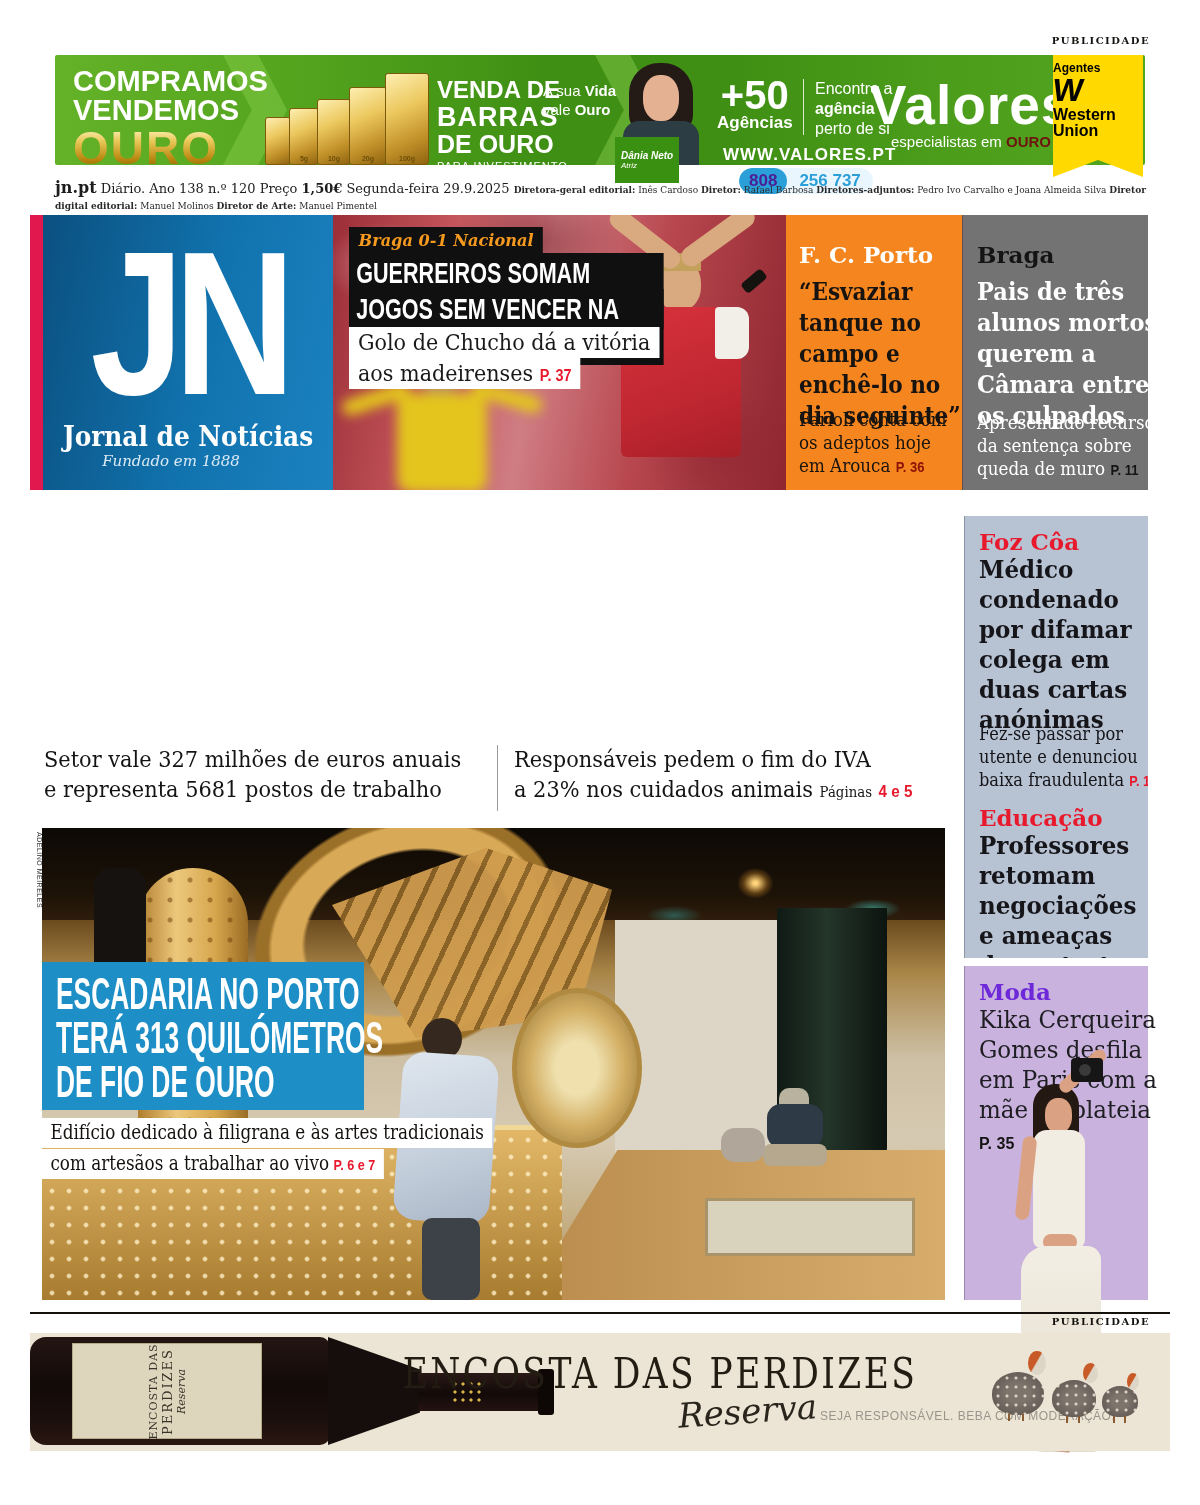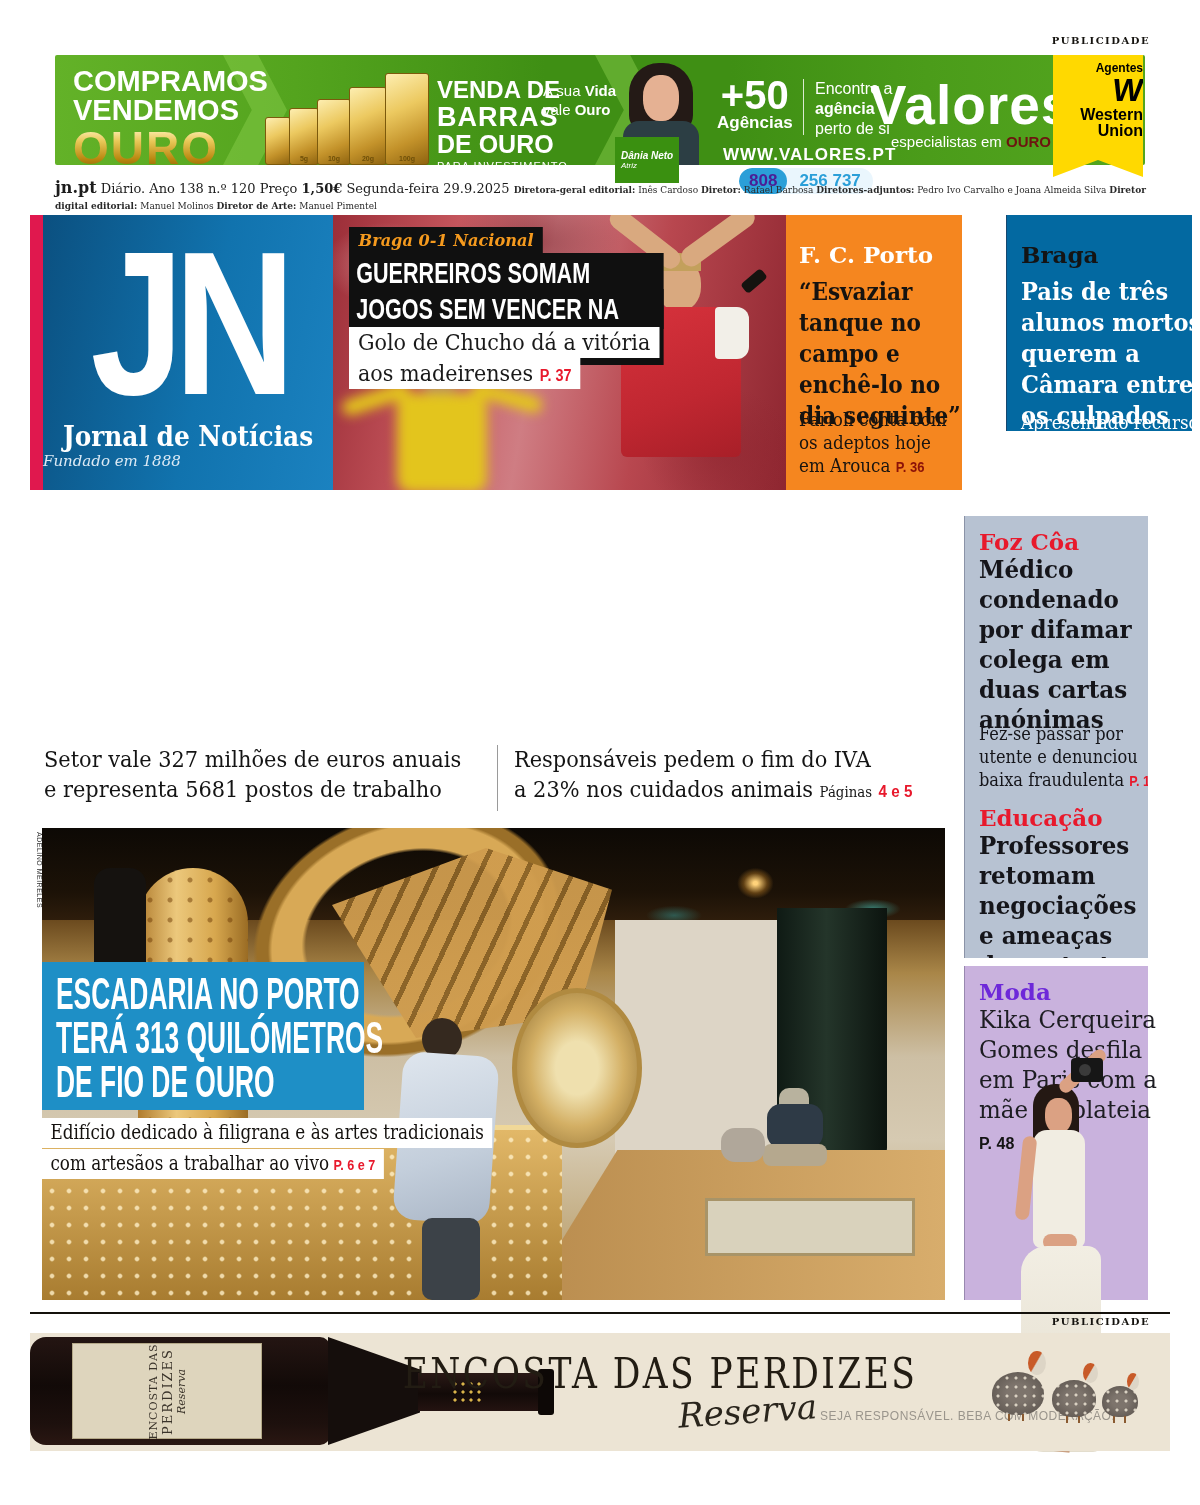--- a/index.html
+++ b/index.html
@@ -51,22 +51,22 @@
            radial-gradient(110px 90px at 85% 85%,rgba(140,35,45,.5),transparent 70%),
            linear-gradient(100deg,#9c2e38 0%,#c4555c 25%,#cf7d83 45%,#b8474f 68%,#8e2630 100%);}
   .blurA{position:absolute;filter:blur(6px);}
   .hlbox{position:absolute;background:#101010;color:#fff;padding:3px 10px 5px;width:fit-content;
          font-family:"Liberation Sans",sans-serif;font-weight:bold;transform-origin:0 0;}
   .subbox{position:absolute;background:#fff;color:#191919;padding:2px 10px 3px;width:fit-content;
           font-family:"DejaVu Serif",serif;transform-origin:0 0;}
 
   .porto{left:786px;top:215px;width:176px;height:275px;background:#f5861f;box-sizing:border-box;
          padding:26px 13px 14px;overflow:hidden;}
-  .bragabox{left:962px;top:215px;width:186px;height:216px;background:#0369a1;box-sizing:border-box;
-            padding:26px 14px 14px;overflow:hidden;border-left:1px solid rgba(60,10,20,.35);margin-left:44px;}
+  .bragabox{left:962px;top:215px;width:186px;height:275px;background:#737373;box-sizing:border-box;
+            padding:26px 14px 14px;overflow:hidden;border-left:1px solid rgba(60,10,20,.35);}
 
   .q-line{font:bold 24px/31px "DejaVu Serif",serif;color:#161310;transform:scaleX(.9);transform-origin:0 0;white-space:nowrap;}
   .rb-line{font:bold 25px/31px "DejaVu Serif",serif;color:#fff;transform:scaleX(.9);transform-origin:0 0;white-space:nowrap;}
   .deck{font:18px/23px "DejaVu Serif",serif;transform:scaleX(.93);transform-origin:0 0;white-space:nowrap;}
   .pref{font:bold 14px "Liberation Sans",sans-serif;}
 
   
   .lead-line{font:bold 70px/71px "DejaVu Serif",serif;letter-spacing:-2px;color:#0c0c0c;
              transform:scaleX(.9);transform-origin:0 0;white-space:nowrap;}
   .sub-line{font:22px/30px "DejaVu Serif",serif;color:#141414;transform:scaleX(.95);transform-origin:0 0;white-space:nowrap;}
@@ -171,21 +171,21 @@
       <span style="background:#2b9fd8;color:#4c1d95;padding:3px 10px;border-radius:13px;">808</span>
       <span style="color:#2b9fd8;padding:3px 12px;">256 737</span>
     </div>
 
     <div class="abs sans" style="left:806px;top:22px;width:220px;text-align:center;color:#fff;">
       <div style="font-size:55px;font-weight:bold;line-height:56px;letter-spacing:1px;">Valores</div>
       <div style="font-size:15px;"><span>especialistas em </span><b style="color:#6d1410;">OURO</b></div>
     </div>
 
     <div class="wu-ribbon" style="left:998px;top:0;width:90px;height:122px;">
-      <div class="sans" style="text-align:right;color:#000;padding-top:6px;">
+      <div class="sans" style="text-align:left;color:#000;padding-top:6px;">
         <div style="font-size:12px;font-weight:bold;">Agentes</div>
         <div style="font-size:32px;font-weight:bold;line-height:30px;transform:skewX(-8deg);">W</div>
         <div style="font-size:16px;font-weight:bold;line-height:16px;margin-top:2px;">Western</div>
         <div style="font-size:16px;font-weight:bold;line-height:16px;">Union</div>
       </div>
     </div>
   </div>
 
   <div class="abs mast">
     <span style="font-size:16px;font-weight:bold;">jn.pt</span>
@@ -199,21 +199,21 @@
       <b>Diretor digital editorial:</b> <span>Manuel Molinos</span>
       <b>Diretor de Arte:</b> <span>Manuel Pimentel</span>
     </span>
   </div>
 
   <div class="abs stripe"></div>
 
   <div class="abs jnbox">
     <div style="margin-top:28px;" class="jn-init">JN</div>
     <div style="margin-top:18px;" class="jn-name">Jornal de Notícias</div>
-    <div class="jn-found" style="text-align:left;padding-right:34px;">Fundado em 1888</div>
+    <div class="jn-found" style="text-align:center;padding-right:34px;">Fundado em 1888</div>
   </div>
 
   <div class="abs match">
 
     <div class="blurA" style="left:20px;top:150px;width:200px;height:130px;">
       <div class="fig" style="left:70px;top:0;width:34px;height:34px;border-radius:50%;background:#b98e62;"></div>
       <div class="fig" style="left:44px;top:28px;width:90px;height:100px;border-radius:14px;background:#e3c51d;"></div>
       <div class="fig" style="left:-12px;top:26px;width:70px;height:16px;border-radius:8px;background:#e3c51d;transform:rotate(-18deg);"></div>
       <div class="fig" style="left:118px;top:24px;width:72px;height:16px;border-radius:8px;background:#e3c51d;transform:rotate(16deg);"></div>
     </div>
@@ -305,21 +305,21 @@
     <div class="rc-h">e ameaças</div>
     <div class="rc-h"><span>de protestos</span> </div>
   </div>
 
   <div class="rc-box" style="top:966px;height:334px;background:#c9b2dd;overflow:visible;">
     <div class="rc-kick" style="color:#6d28d9;">Moda</div>
     <div class="rc-h light">Kika Cerqueira</div>
     <div class="rc-h light">Gomes desfila</div>
     <div class="rc-h light">em Paris com a</div>
     <div class="rc-h light">mãe na plateia</div>
-    <div class="pref" style="color:#141414;font-size:16px;margin-top:10px;">P. 48</div>
+    <div class="pref" style="color:#141414;font-size:16px;margin-top:10px;">P. 35</div>
 
     <div class="abs" style="left:44px;top:118px;width:130px;height:368px;">
       <div class="fig" style="left:24px;top:0;width:46px;height:98px;border-radius:22px;background:#241813;"></div>
       <div class="fig" style="left:36px;top:14px;width:27px;height:35px;border-radius:45%;background:#dba183;"></div>
       <div class="fig" style="left:52px;top:0;width:58px;height:13px;border-radius:7px;background:#dba183;transform:rotate(-42deg);transform-origin:0 50%;"></div>
       <div class="fig" style="left:62px;top:-26px;width:32px;height:24px;border-radius:4px;background:#161616;"></div>
       <div class="fig" style="left:70px;top:-20px;width:12px;height:12px;border-radius:50%;background:#3a3a3a;"></div>
       <div class="fig" style="left:24px;top:46px;width:52px;height:118px;border-radius:14px 14px 8px 8px;background:#f1ede2;"></div>
       <div class="fig" style="left:10px;top:52px;width:14px;height:84px;border-radius:7px;background:#dba183;transform:rotate(6deg);"></div>
       <div class="fig" style="left:34px;top:150px;width:34px;height:16px;border-radius:8px;background:#dba183;"></div>

